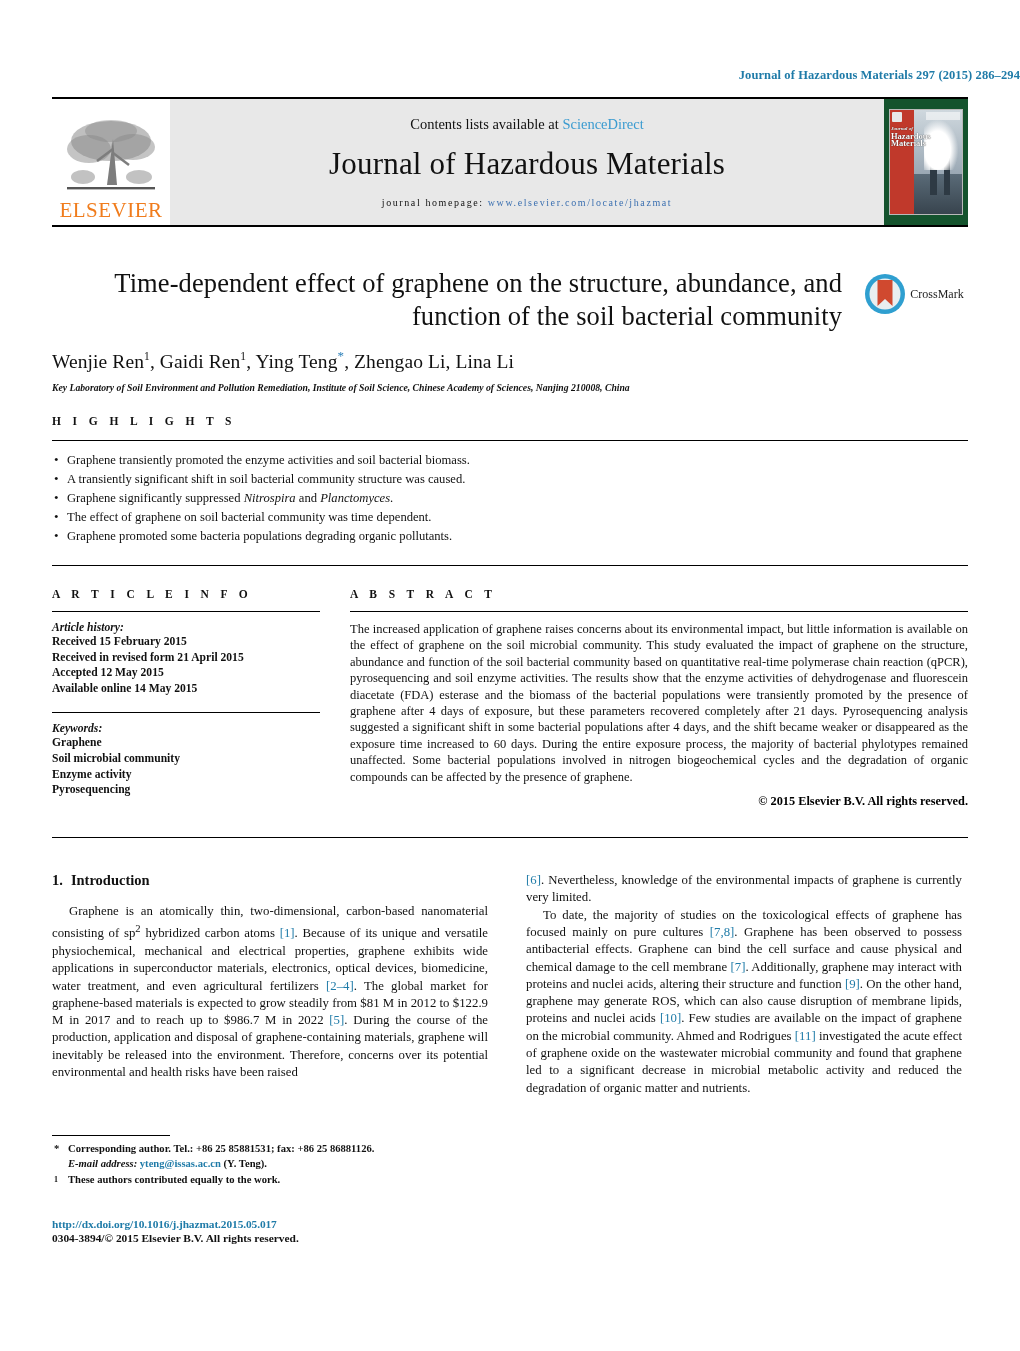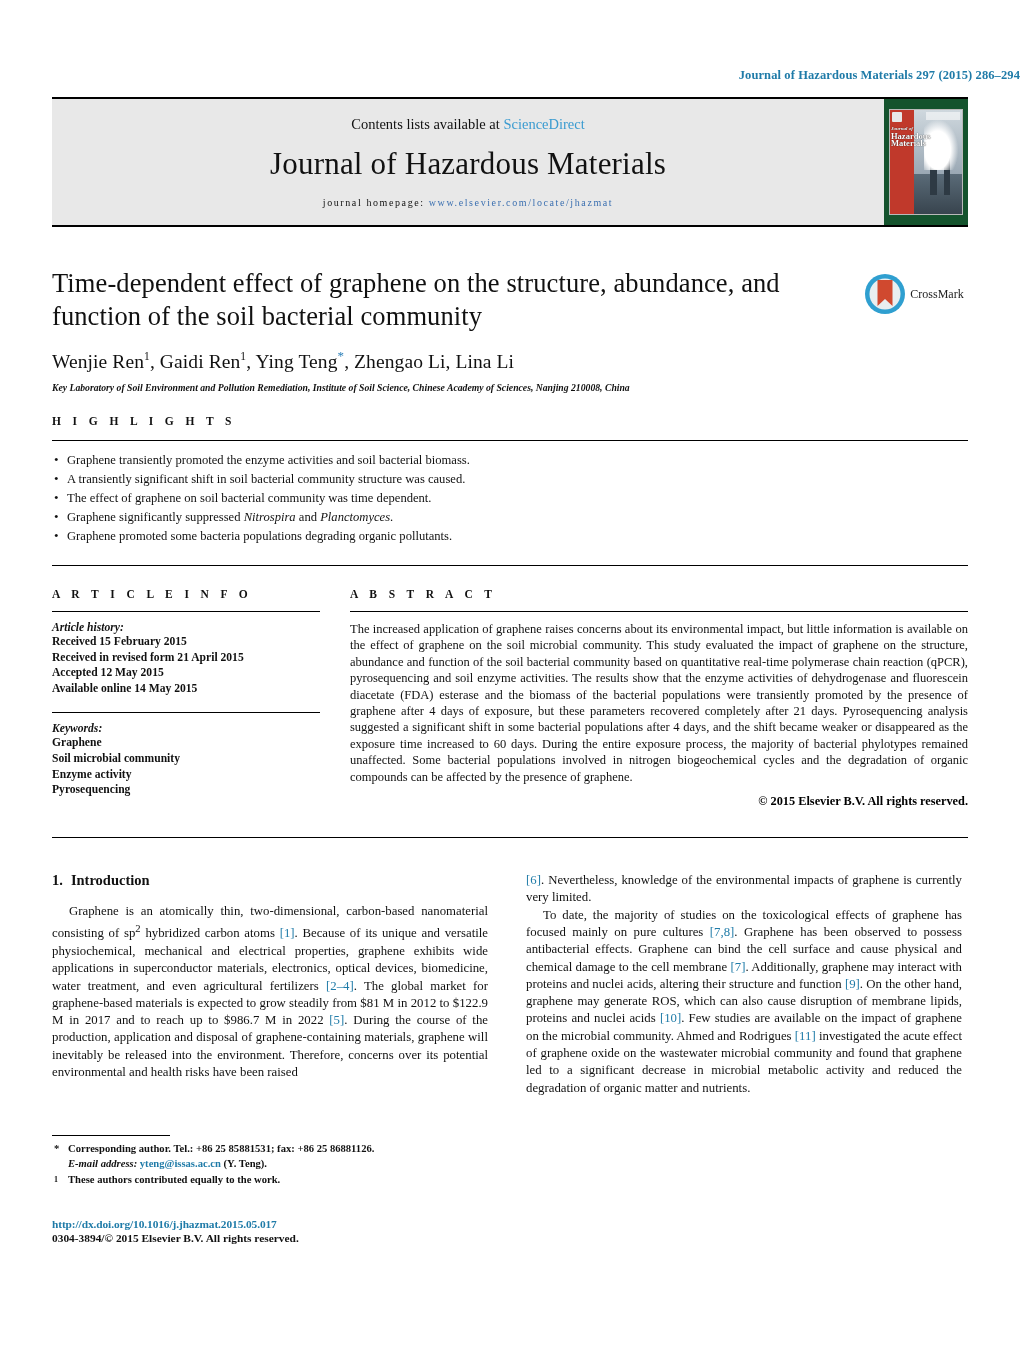--- a/index.html
+++ b/index.html
@@ -80,21 +80,21 @@
   .cover-txt .t2{font-size:8.5px;}
   .cover-els{position:absolute;left:2px;top:2px;width:10px;height:10px;
     background:#e8e8e8;border-radius:1px;}
   .cover-topbar{position:absolute;right:2px;top:2px;width:34px;height:8px;
     background:rgba(255,255,255,.55);}
 
   
   .titlewrap{margin:40px 52px 0 52px;position:relative;}
   h1.title{
     font-size:26.5px;font-weight:normal;line-height:33px;
-    margin:0;width:790px;color:#111;letter-spacing:.1px;
+    margin:0;width:790px;color:#111;letter-spacing:.1px;text-align:right;
   }
   .authors{
     font-size:19.5px;margin-top:15px;color:#111;letter-spacing:.1px;
   }
   .authors sup{font-size:11.5px;vertical-align:super;}
   .authors .star{color:#2b7fb8;font-size:13px;vertical-align:super;}
   .affil{
     font-size:9.7px;font-style:italic;font-weight:bold;
     margin-top:9px;color:#111;letter-spacing:0;
   }
@@ -168,20 +168,39 @@
 </style>
 </head>
 <body>
 
 <div class="page">
 
   <div class="runhead">Journal of Hazardous Materials 297 (2015) 286–294</div>
 
   <div class="masthead">
 
+    <div class="elsevier-logo">
+      <svg class="tree-svg" width="96" height="84" viewBox="0 0 96 84">
+        <g fill="#8a8a8a">
+          <ellipse cx="48" cy="26" rx="40" ry="20" opacity=".55"></ellipse>
+          <ellipse cx="26" cy="34" rx="22" ry="14" opacity=".5"></ellipse>
+          <ellipse cx="70" cy="32" rx="22" ry="13" opacity=".5"></ellipse>
+          <ellipse cx="48" cy="16" rx="26" ry="11" opacity=".45"></ellipse>
+        </g>
+        <path d="M50 24 L54 70 L44 70 Z" fill="#7d7d7d"></path>
+        <path d="M50 34 L34 46" stroke="#7d7d7d" stroke-width="2.5" fill="none"></path>
+        <path d="M50 38 L66 50" stroke="#7d7d7d" stroke-width="2.5" fill="none"></path>
+        <g fill="#9a9a9a">
+          <ellipse cx="20" cy="62" rx="12" ry="7" opacity=".6"></ellipse>
+          <ellipse cx="76" cy="62" rx="13" ry="7" opacity=".6"></ellipse>
+        </g>
+        <rect x="4" y="72" width="88" height="2.4" fill="#555"></rect>
+      </svg>
+      <div class="elsevier-word">ELSEVIER</div>
+    </div>
 
     <div class="mast-center">
       <div class="contents-line">
         <span>Contents lists available at </span><span class="sciencedirect">ScienceDirect</span>
       </div>
       <div class="journal-name">Journal of Hazardous Materials</div>
       <div class="homepage-line">
         <span>journal homepage: </span><span class="url">www.elsevier.com/locate/jhazmat</span>
       </div>
     </div>
@@ -225,22 +244,22 @@
       </div>
     </div>
   </div>
 
   <div class="highlights">
     <div class="section-label hl-head">H I G H L I G H T S</div>
     <hr class="rule-thin" style="margin:0;">
     <ul class="hl-list">
       <li>Graphene transiently promoted the enzyme activities and soil bacterial biomass.</li>
       <li>A transiently significant shift in soil bacterial community structure was caused.</li>
+      <li id="hl-italic">Graphene significantly suppressed <i>Nitrospira</i> and <i>Planctomyces</i>.</li>
       <li>The effect of graphene on soil bacterial community was time dependent.</li>
-      <li id="hl-italic">Graphene significantly suppressed <i>Nitrospira</i> and <i>Planctomyces</i>.</li>
       <li>Graphene promoted some bacteria populations degrading organic pollutants.</li>
     </ul>
   </div>
 
   <hr class="rule-med" style="margin:20px 52px 0 52px;">
 
   <div class="infowrap">
 
     <div class="col-info">
       <div class="section-label ai-head">A R T I C L E    I N F O</div>

